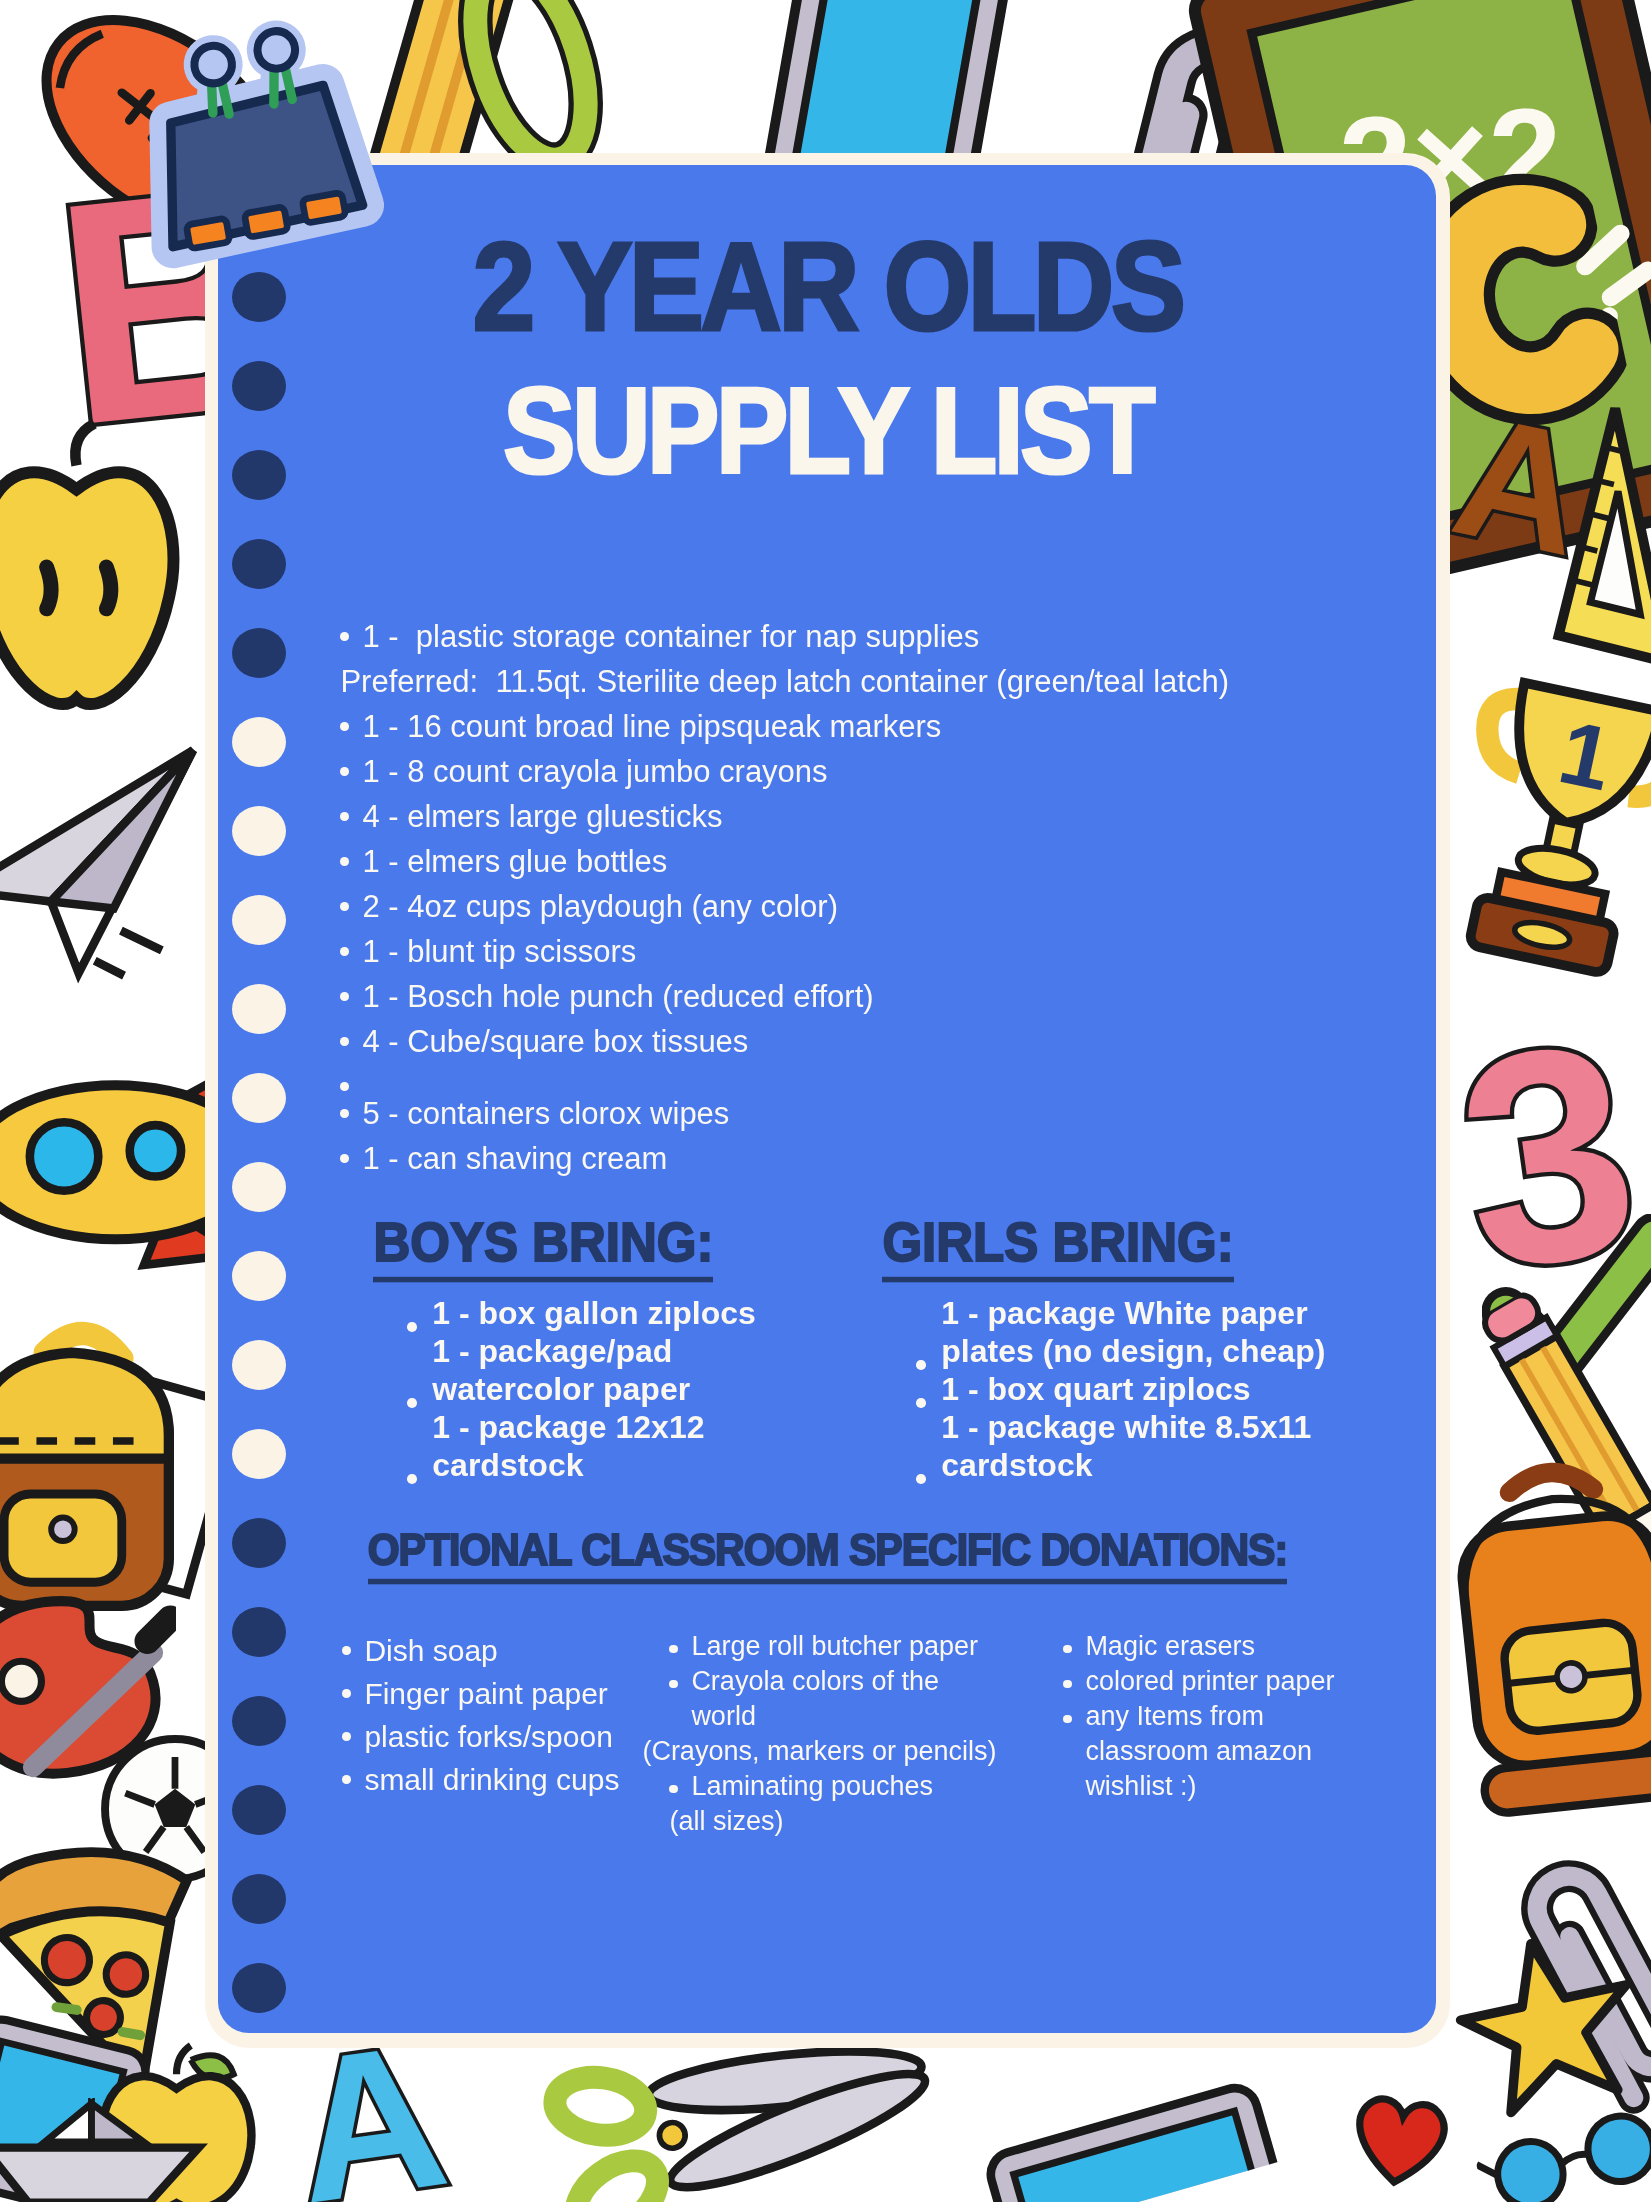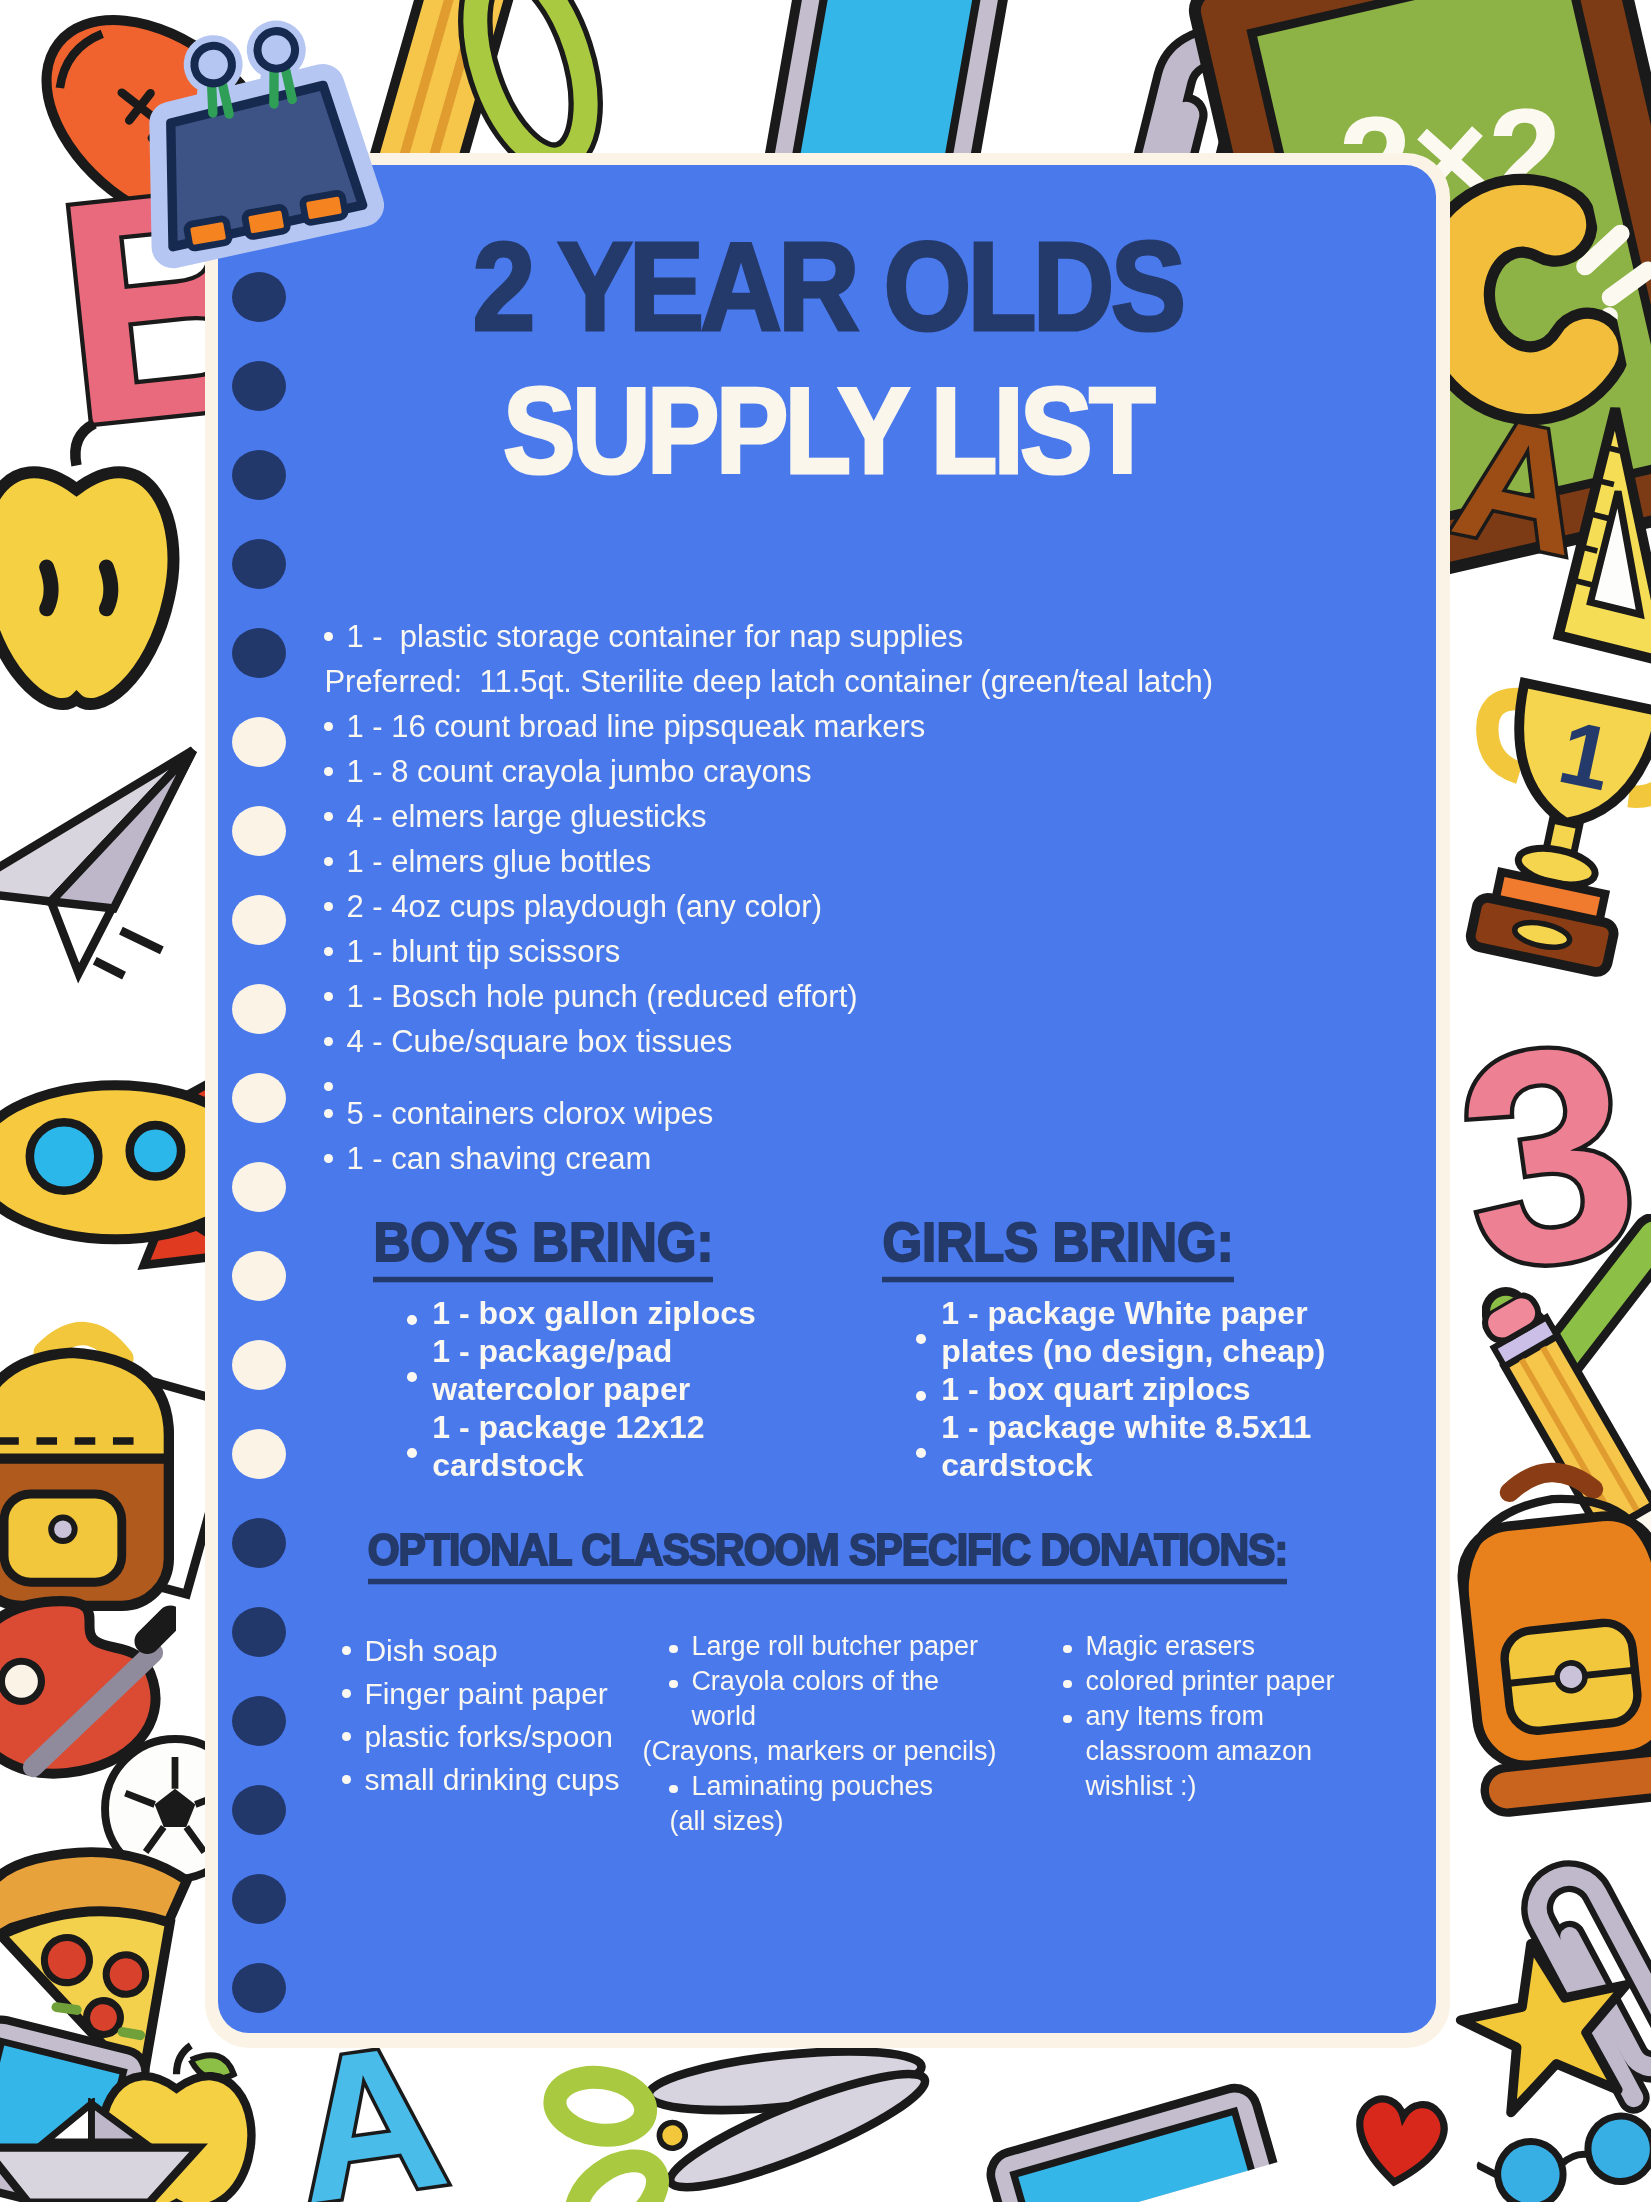--- a/index.html
+++ b/index.html
@@ -31,30 +31,30 @@
   .sec-head{
     display:inline-block;font-weight:900;color:#243A6B;-webkit-text-stroke:1.9px #243A6B;
     border-bottom:6.7px solid #243A6B;padding-bottom:4.8px;line-height:1.05;transform:scaleY(1.1);transform-origin:top
   }
   .req-head-row{top:371px}
   .req-head{font-size:54px}
   .don-head-row{top:1361px}
   .don-head{font-size:41px;letter-spacing:-1px;border-bottom-width:5.7px}
   .bg-head{font-size:51px;border-bottom-width:5.7px}
   
-  .req-list{position:absolute;left:106px;top:449px;width:1080px}
+  .req-list{position:absolute;left:122px;top:449px;width:1080px}
   .req-item{display:flex;align-items:flex-start;color:#FAF8F0;font-size:31px;font-weight:400;line-height:45px}
   .req-item .txt{white-space:pre-wrap}
   .req-item .bullet{flex:none;width:8.6px;height:8.6px;border-radius:50%;background:#FAF8F0;margin:18px 13.4px 0 0}
   
   .bg-col{position:absolute;top:1048px}
   .boys{left:155px;width:449px}
   .girls{left:664px;width:483px}
   .bg-items{margin-top:17px;padding-left:34px}
-  .bg-item{display:flex;align-items:center;color:#FAF8F0;font-size:32px;font-weight:700;line-height:38px}
+  .bg-item{display:flex;align-items:flex-end;color:#FAF8F0;font-size:32px;font-weight:700;line-height:38px}
   .bg-item .bullet{flex:none;width:9.6px;height:9.6px;border-radius:50%;background:#FAF8F0;margin:14.3px 15.3px 0 0}
   
   .don-col{position:absolute;top:1464px}
   .dc1{left:124px;width:296px}
   .dc2{left:451px;width:336px}
   .dc3{left:845px;width:321px}
   .don-item{display:flex;align-items:flex-start;color:#FAF8F0;font-weight:400}
   .dc1 .don-item{font-size:30px;line-height:43px;white-space:nowrap}
   .dc2 .don-item,.dc3 .don-item{font-size:27px;line-height:35px}
   .don-item .bullet{flex:none;width:8.6px;height:8.6px;border-radius:50%;background:#FAF8F0;margin:15.3px 13.4px 0 0}

